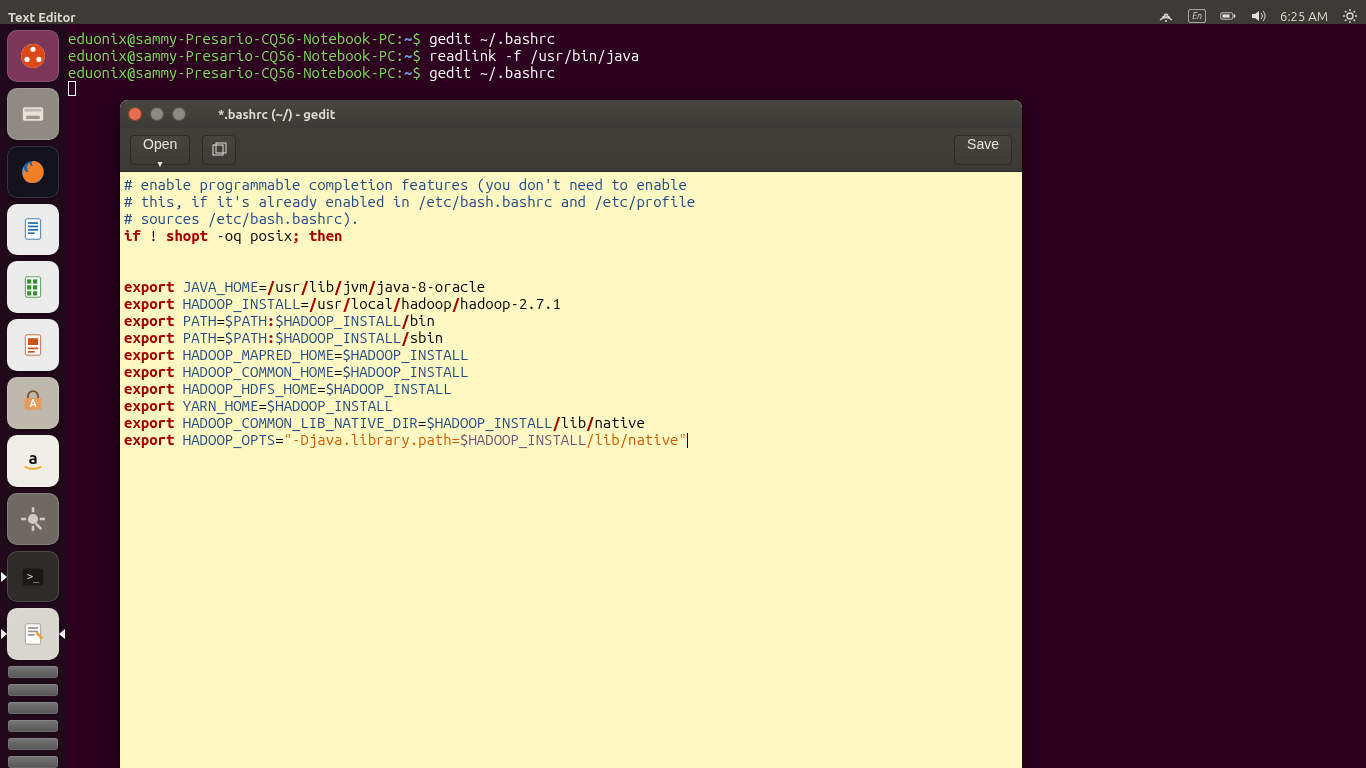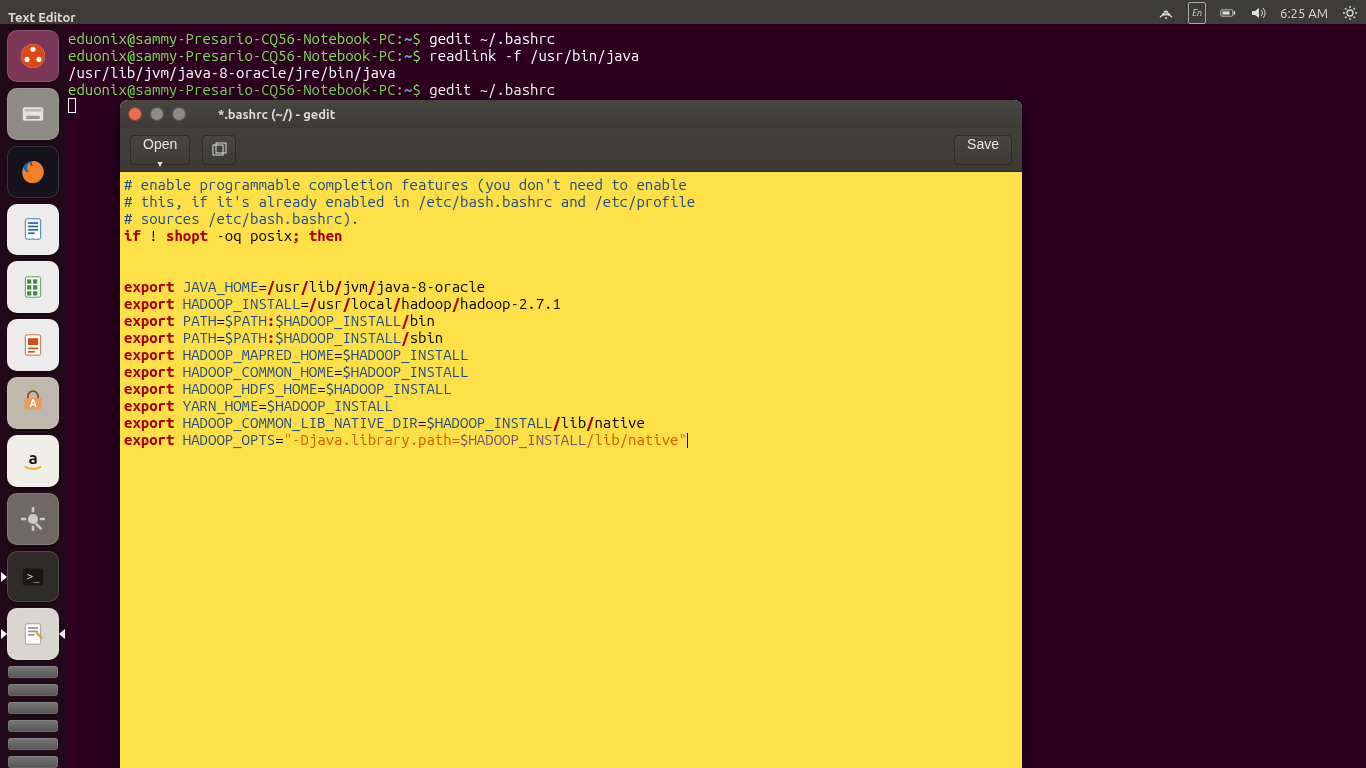--- a/index.html
+++ b/index.html
@@ -19,21 +19,21 @@
   display: flex; align-items: flex-end;
   font-size: 13px;
   padding: 0 8px;
   z-index: 10;
 }
 .menubar .left { flex: 0 0 auto; font-weight: bold; }
 .menubar .right { margin-left: auto; display: flex; align-items: center; gap: 14px; }
 .menubar .ind { display:inline-flex; align-items:center; justify-content:center; }
 .menubar svg { width:16px; height:16px; }
 .menubar .lang-box {
-  width:18px; height:22px; border:1px solid #aaa; border-radius:2px;
+  width:18px; height:14px; border:1px solid #aaa; border-radius:2px;
   display:flex; align-items:center; justify-content:center; font-size:9px;font-style:italic;
 }
 
 
 .launcher {
   position: absolute; top: 24px; left: 0; bottom: 0;
   width: 66px;
   background: rgba(30,10,25,0.85);
   display: flex; flex-direction: column; align-items: center;
   padding-top: 6px;
@@ -117,21 +117,21 @@
   border:1px solid #2c2b27; border-radius:4px;
   background: linear-gradient(#474540,#3c3b36);
   color:#e6e4de; font-size:14px;
   display:flex; align-items:center; gap:6px;flex-direction:column;
 }
 .tb-btn.icon-only { width:34px; padding:0; justify-content:center; }
 .tb-btn .tri { font-size:10px; }
 .tb-save { margin-left:auto; }
 
 .gedit-textview {
-  flex:1; background:#fde047;
+  flex:1; background:#fef9c3;
   font-family: "Ubuntu Mono","DejaVu Sans Mono",monospace;
   font-size:15px; line-height:17px;
   padding: 4px 4px;
   white-space: pre;
   overflow:hidden;
 }
 
 
 .c-cmt   { color:#204a87; } 
 .c-kw    { color:#a40000; font-weight:bold; }
@@ -292,21 +292,20 @@
   <div class="mini-stack"></div>
   <div class="mini-stack"></div>
   <div class="mini-stack"></div>
   <div class="mini-stack"></div>
   <div class="mini-stack"></div>
 </div>
 
 <div class="terminal-area">
   <div><span class="t-user">eduonix@sammy-Presario-CQ56-Notebook-PC</span><span class="t-user">:</span><span class="t-path">~</span><span class="t-user">$ </span><span class="t-cmd">gedit ~/.bashrc</span></div>
   <div><span class="t-user">eduonix@sammy-Presario-CQ56-Notebook-PC</span><span class="t-user">:</span><span class="t-path">~</span><span class="t-user">$ </span><span class="t-cmd">readlink -f /usr/bin/java</span></div>
-  <div><span class="t-cmd">/usr/lib/jvm/java-8-oracle/jre/bin/java</span></div>
   <div><span class="t-user">eduonix@sammy-Presario-CQ56-Notebook-PC</span><span class="t-user">:</span><span class="t-path">~</span><span class="t-user">$ </span><span class="t-cmd">gedit ~/.bashrc</span></div>
   <div><span class="t-cursor"></span></div>
 </div>
 
 <div class="gedit">
   <div class="gedit-titlebar">
     <span class="winbtn close"></span>
     <span class="winbtn min"></span>
     <span class="winbtn max"></span>
     <span style="margin-left:24px">*.bashrc (~/) - gedit</span>

